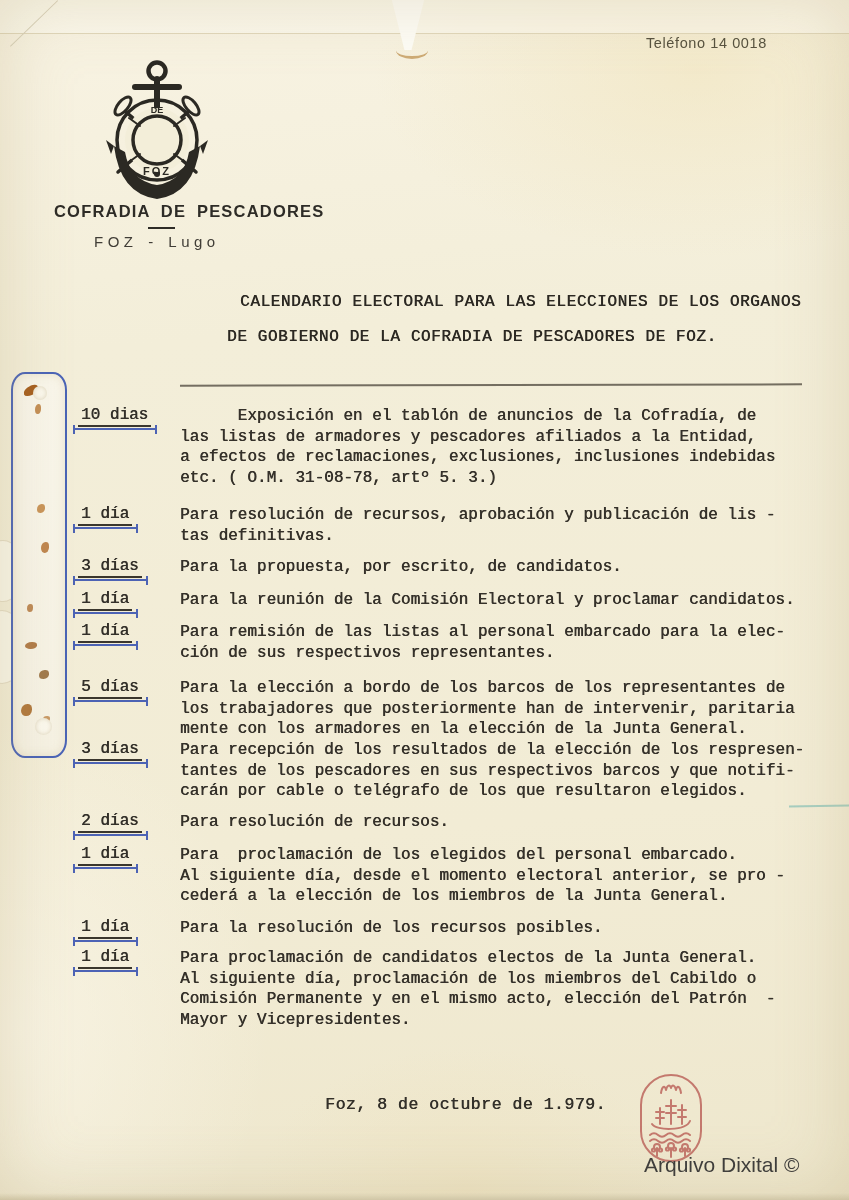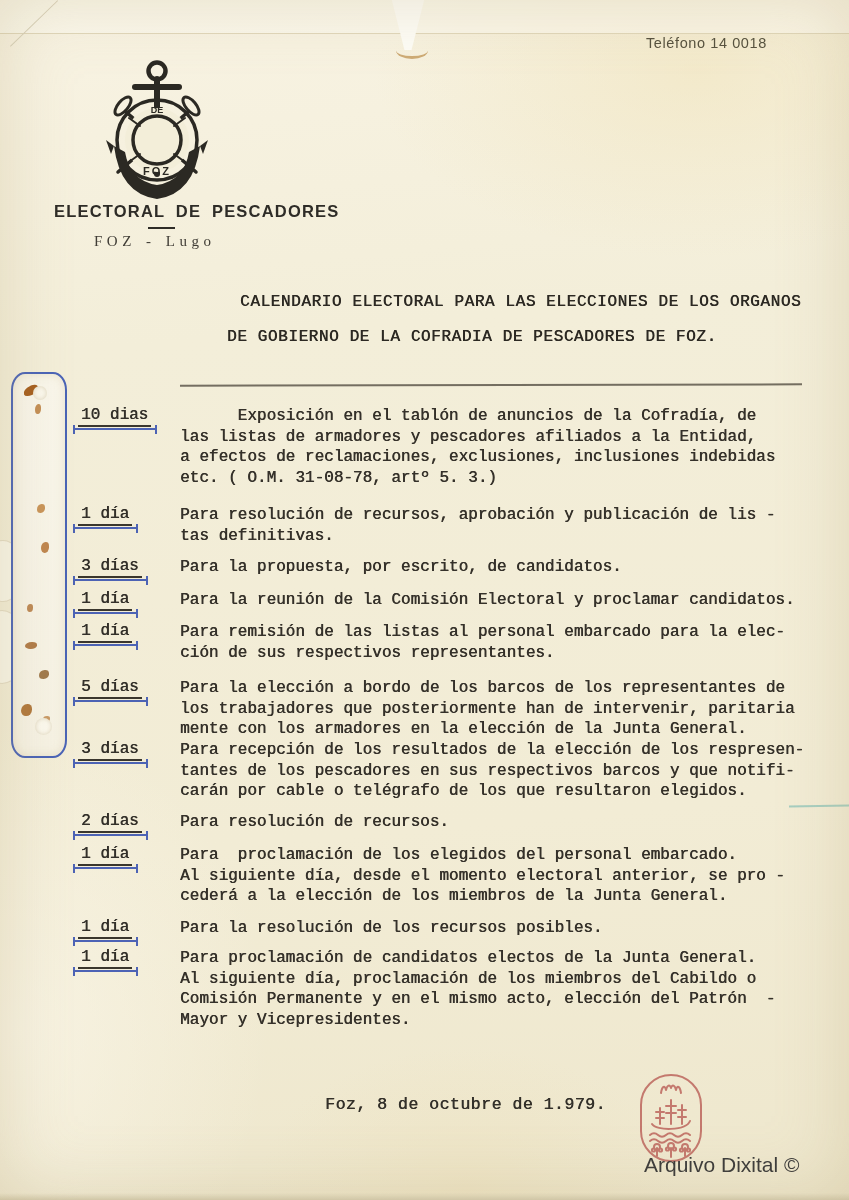--- a/index.html
+++ b/index.html
@@ -28,21 +28,21 @@
   .tape{position:absolute;left:11px;top:372px;width:52px;height:382px;background:linear-gradient(#f9f6eb,#f6f2e4);
         border:2px solid #4a63b6;border-radius:14px/18px;box-shadow:inset 0 0 10px rgba(190,170,120,.25);}
   .tape .spot{position:absolute;border-radius:60% 40% 55% 45%;}
   .tape .hole{position:absolute;border-radius:50%;background:#fbf8ee;box-shadow:inset 0 0 4px rgba(180,160,110,.4);}
 
   
   .phone{position:absolute;left:646px;top:35px;font-family:"Liberation Sans",sans-serif;font-size:14.5px;letter-spacing:.6px;color:#55503e;}
   .emblem{position:absolute;left:97px;top:56px;}
   .org{position:absolute;left:54px;top:202px;font-family:"Liberation Sans",sans-serif;font-weight:bold;font-size:16.5px;letter-spacing:1.2px;word-spacing:5px;color:#2e2c27;}
   .org-underline{position:absolute;left:148px;top:227px;width:27px;height:2px;background:#2e2c27;}
-  .place{position:absolute;left:94px;top:233px;font-family:Liberation Serif, serif;font-size:15px;letter-spacing:4.5px;word-spacing:2px;color:#403d36;}
+  .place{position:absolute;left:94px;top:233px;font-family:Liberation Sans, sans-serif;font-size:15px;letter-spacing:4.5px;word-spacing:2px;color:#403d36;}
 
   
   .title1{position:absolute;left:240px;top:293px;font-size:16px;letter-spacing:.6px;color:#2c2923;}
   .title2{position:absolute;left:180px;top:328px;font-size:16px;letter-spacing:.6px;color:#2c2923;margin-left:47px;}
   .rule{position:absolute;left:180px;top:384px;width:622px;height:2px;background:#5d574b;transform:rotate(-.12deg);opacity:.85;}
 
   
   .item{position:absolute;left:0;width:849px;}
   .day{position:absolute;left:78px;top:0;height:32px;}
   .day-text{display:inline-block;font-size:16px;padding:0 3px 1px 3px;border-bottom:2px solid #3a362d;color:#33302a;white-space:pre;}
@@ -110,21 +110,21 @@
       <line x1="60" y1="44" x2="60" y2="60" stroke-width="0"></line>
       <line x1="32" y1="62" x2="43" y2="70" stroke-width="2"></line>
       <line x1="88" y1="62" x2="77" y2="70" stroke-width="2"></line>
       <line x1="32" y1="106" x2="43" y2="98" stroke-width="2"></line>
       <line x1="88" y1="106" x2="77" y2="98" stroke-width="2"></line>
     </g>
     <text x="60" y="57" text-anchor="middle" font-size="9" font-weight="bold" fill="#2b2923" font-family="Liberation Sans, sans-serif">DE</text>
     <text x="60" y="119" text-anchor="middle" font-size="11" font-weight="bold" letter-spacing="2" fill="#2b2923" font-family="Liberation Sans, sans-serif">FOZ</text>
   </svg>
 
-  <div class="org">ELECTORAL DE PESCADORES</div>
+  <div class="org">COFRADIA DE PESCADORES</div>
   <div class="org-underline"></div>
   <div class="place">FOZ - Lugo</div>
 
   <div class="title1 tw">CALENDARIO ELECTORAL PARA LAS ELECCIONES DE LOS ORGANOS</div>
   <div class="title2 tw">DE GOBIERNO DE LA COFRADIA DE PESCADORES DE FOZ.</div>
   <div class="rule"></div>
 
   <div class="item" style="top:406px">
     <div class="day"><span class="day-text tw">10 dias</span><span class="bracket"></span></div>
     <div class="desc tw">      Exposición en el tablón de anuncios de la Cofradía, de

